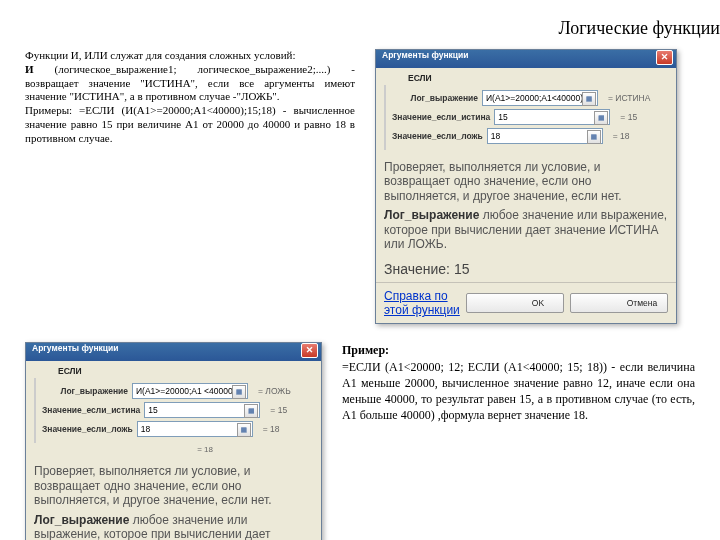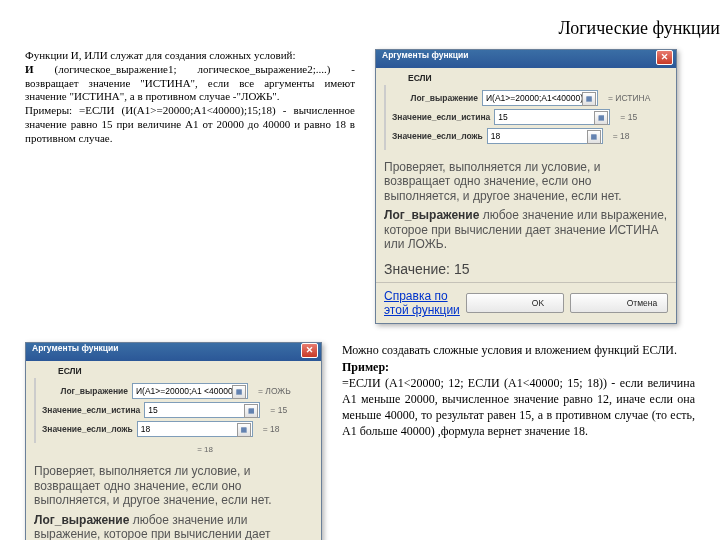--- a/index.html
+++ b/index.html
@@ -286,17 +286,16 @@
     <div class="dlg-footer">
       <span class="help-link">Справка по этой функции</span>
       <div class="btns">
         <div class="btn">OK</div>
         <div class="btn">Отмена</div>
       </div>
     </div>
   </div>
 
   <div class="text-block right">
-    <div>Можно создавать сложные условия и вложением функций ЕСЛИ.</div>
     <div class="bold">Пример:</div>
     <div>=ЕСЛИ (A1&lt;20000; 12; ЕСЛИ (A1&lt;40000; 15; 18)) - если величина А1 меньше 20000, вычисленное значение равно 12, иначе если она меньше 40000, то результат равен 15, а в противном случае (то есть, А1 больше 40000) ,формула вернет значение 18.</div>
   </div>
 </div>
 
 </body></html>

